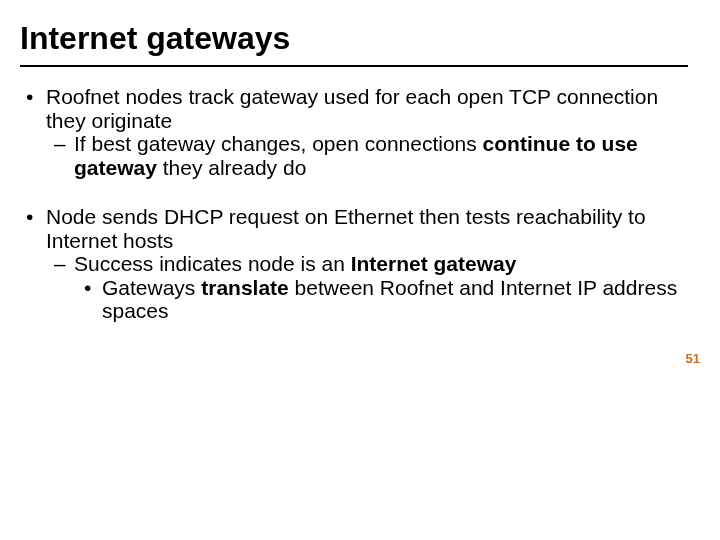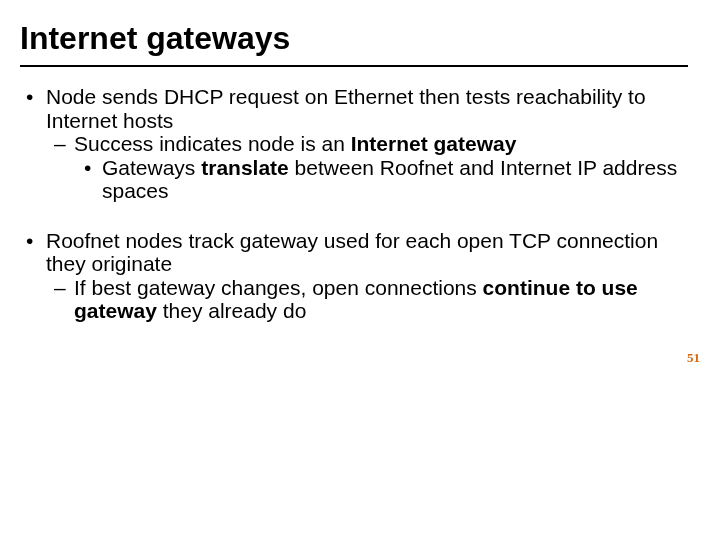--- a/index.html
+++ b/index.html
@@ -81,55 +81,54 @@
     top: 0;
   }
   .b { font-weight: bold; }
   .pagenum {
     position: absolute;
     bottom: 14px;
     right: 20px;
     font-size: 13px;
     font-weight: bold;
     color: #d46a12;
-    font-family: Liberation Serif, serif;
   }
 </style>
 </head>
 <body>
 
 <div class="slide">
 
   <h1 class="title">Internet gateways</h1>
   <hr class="rule">
 
   <div class="body">
     <ul class="top">
+
+      <li>
+        <span>Roofnet nodes track gateway used for each open TCP connection they originate</span>
+        <ul class="sub1">
+          <li>
+            <span>If best gateway changes, open connections </span><span class="b">continue to use gateway</span><span> they already do</span>
+          </li>
+        </ul>
+      </li>
 
       <li>
         <span>Node sends DHCP request on Ethernet then tests reachability to Internet hosts</span>
         <ul class="sub1">
           <li>
             <span>Success indicates node is an </span><span class="b">Internet gateway</span>
             <ul class="sub2">
               <li>
                 <span>Gateways </span><span class="b">translate</span><span> between Roofnet and Internet IP address spaces</span>
               </li>
             </ul>
           </li>
         </ul>
       </li>
 
-      <li>
-        <span>Roofnet nodes track gateway used for each open TCP connection they originate</span>
-        <ul class="sub1">
-          <li>
-            <span>If best gateway changes, open connections </span><span class="b">continue to use gateway</span><span> they already do</span>
-          </li>
-        </ul>
-      </li>
-
 
     </ul>
   </div>
 
   <div class="pagenum">51</div>
 </div>
 
 </body></html>

